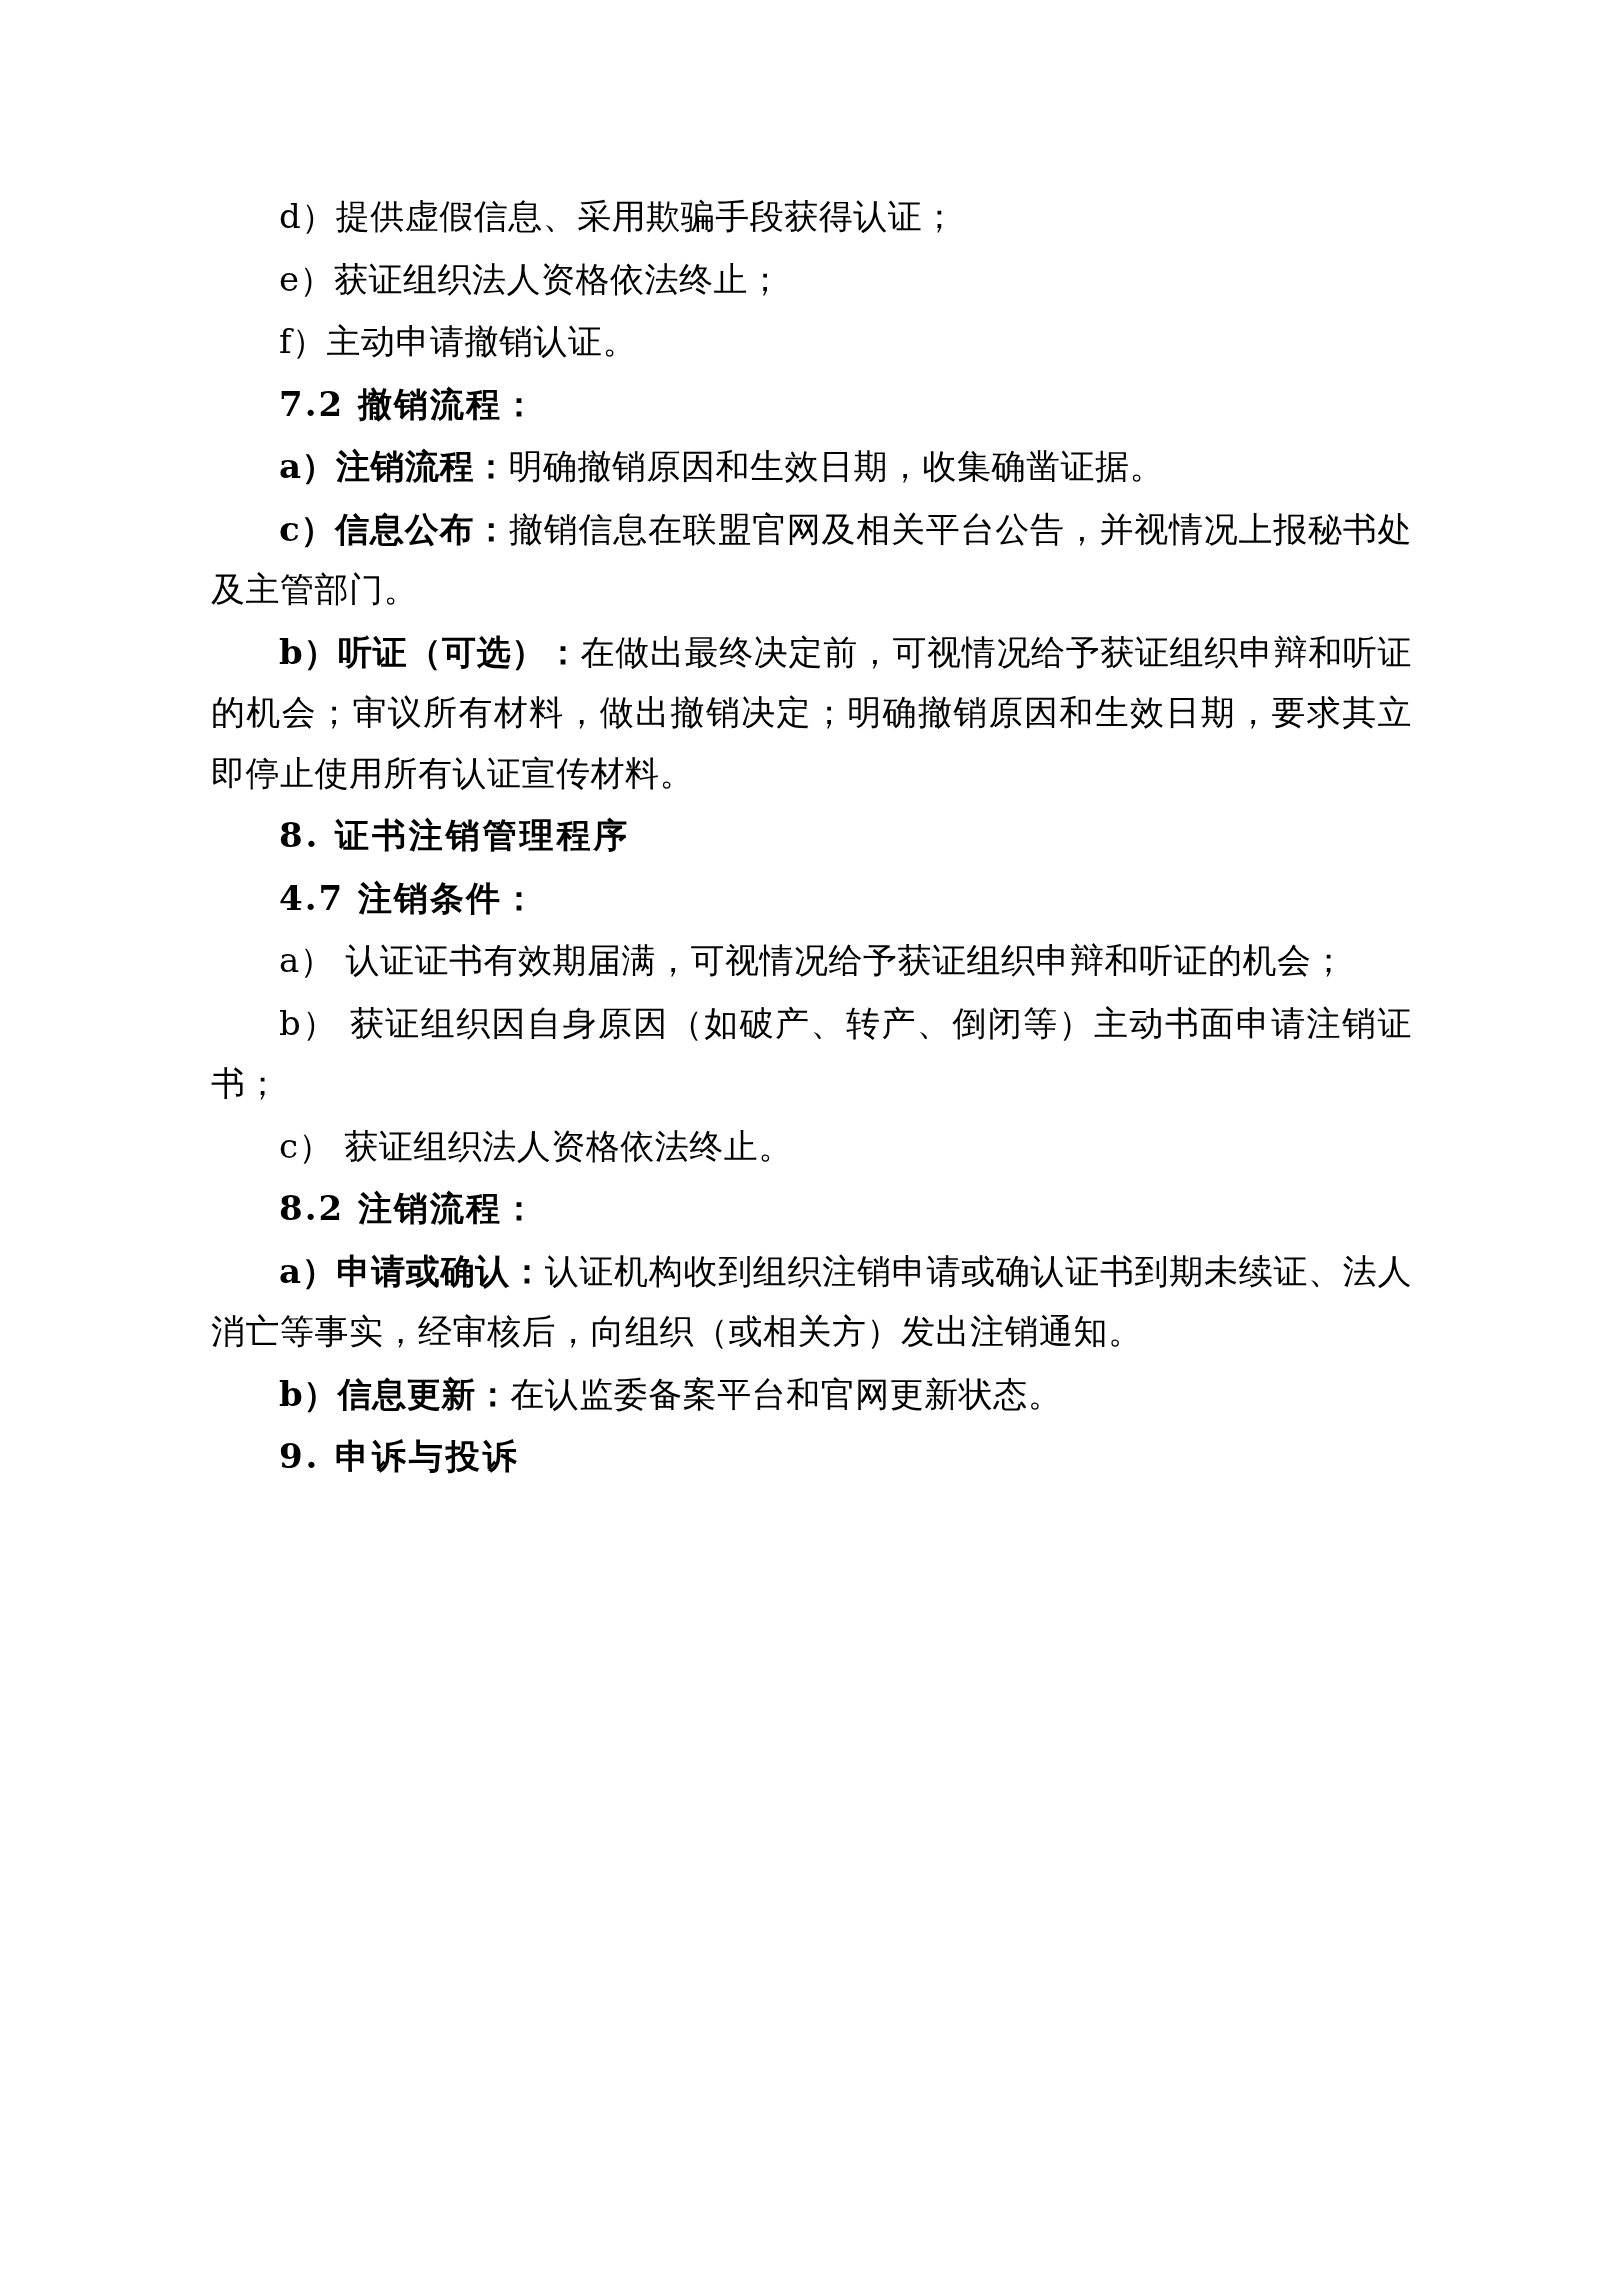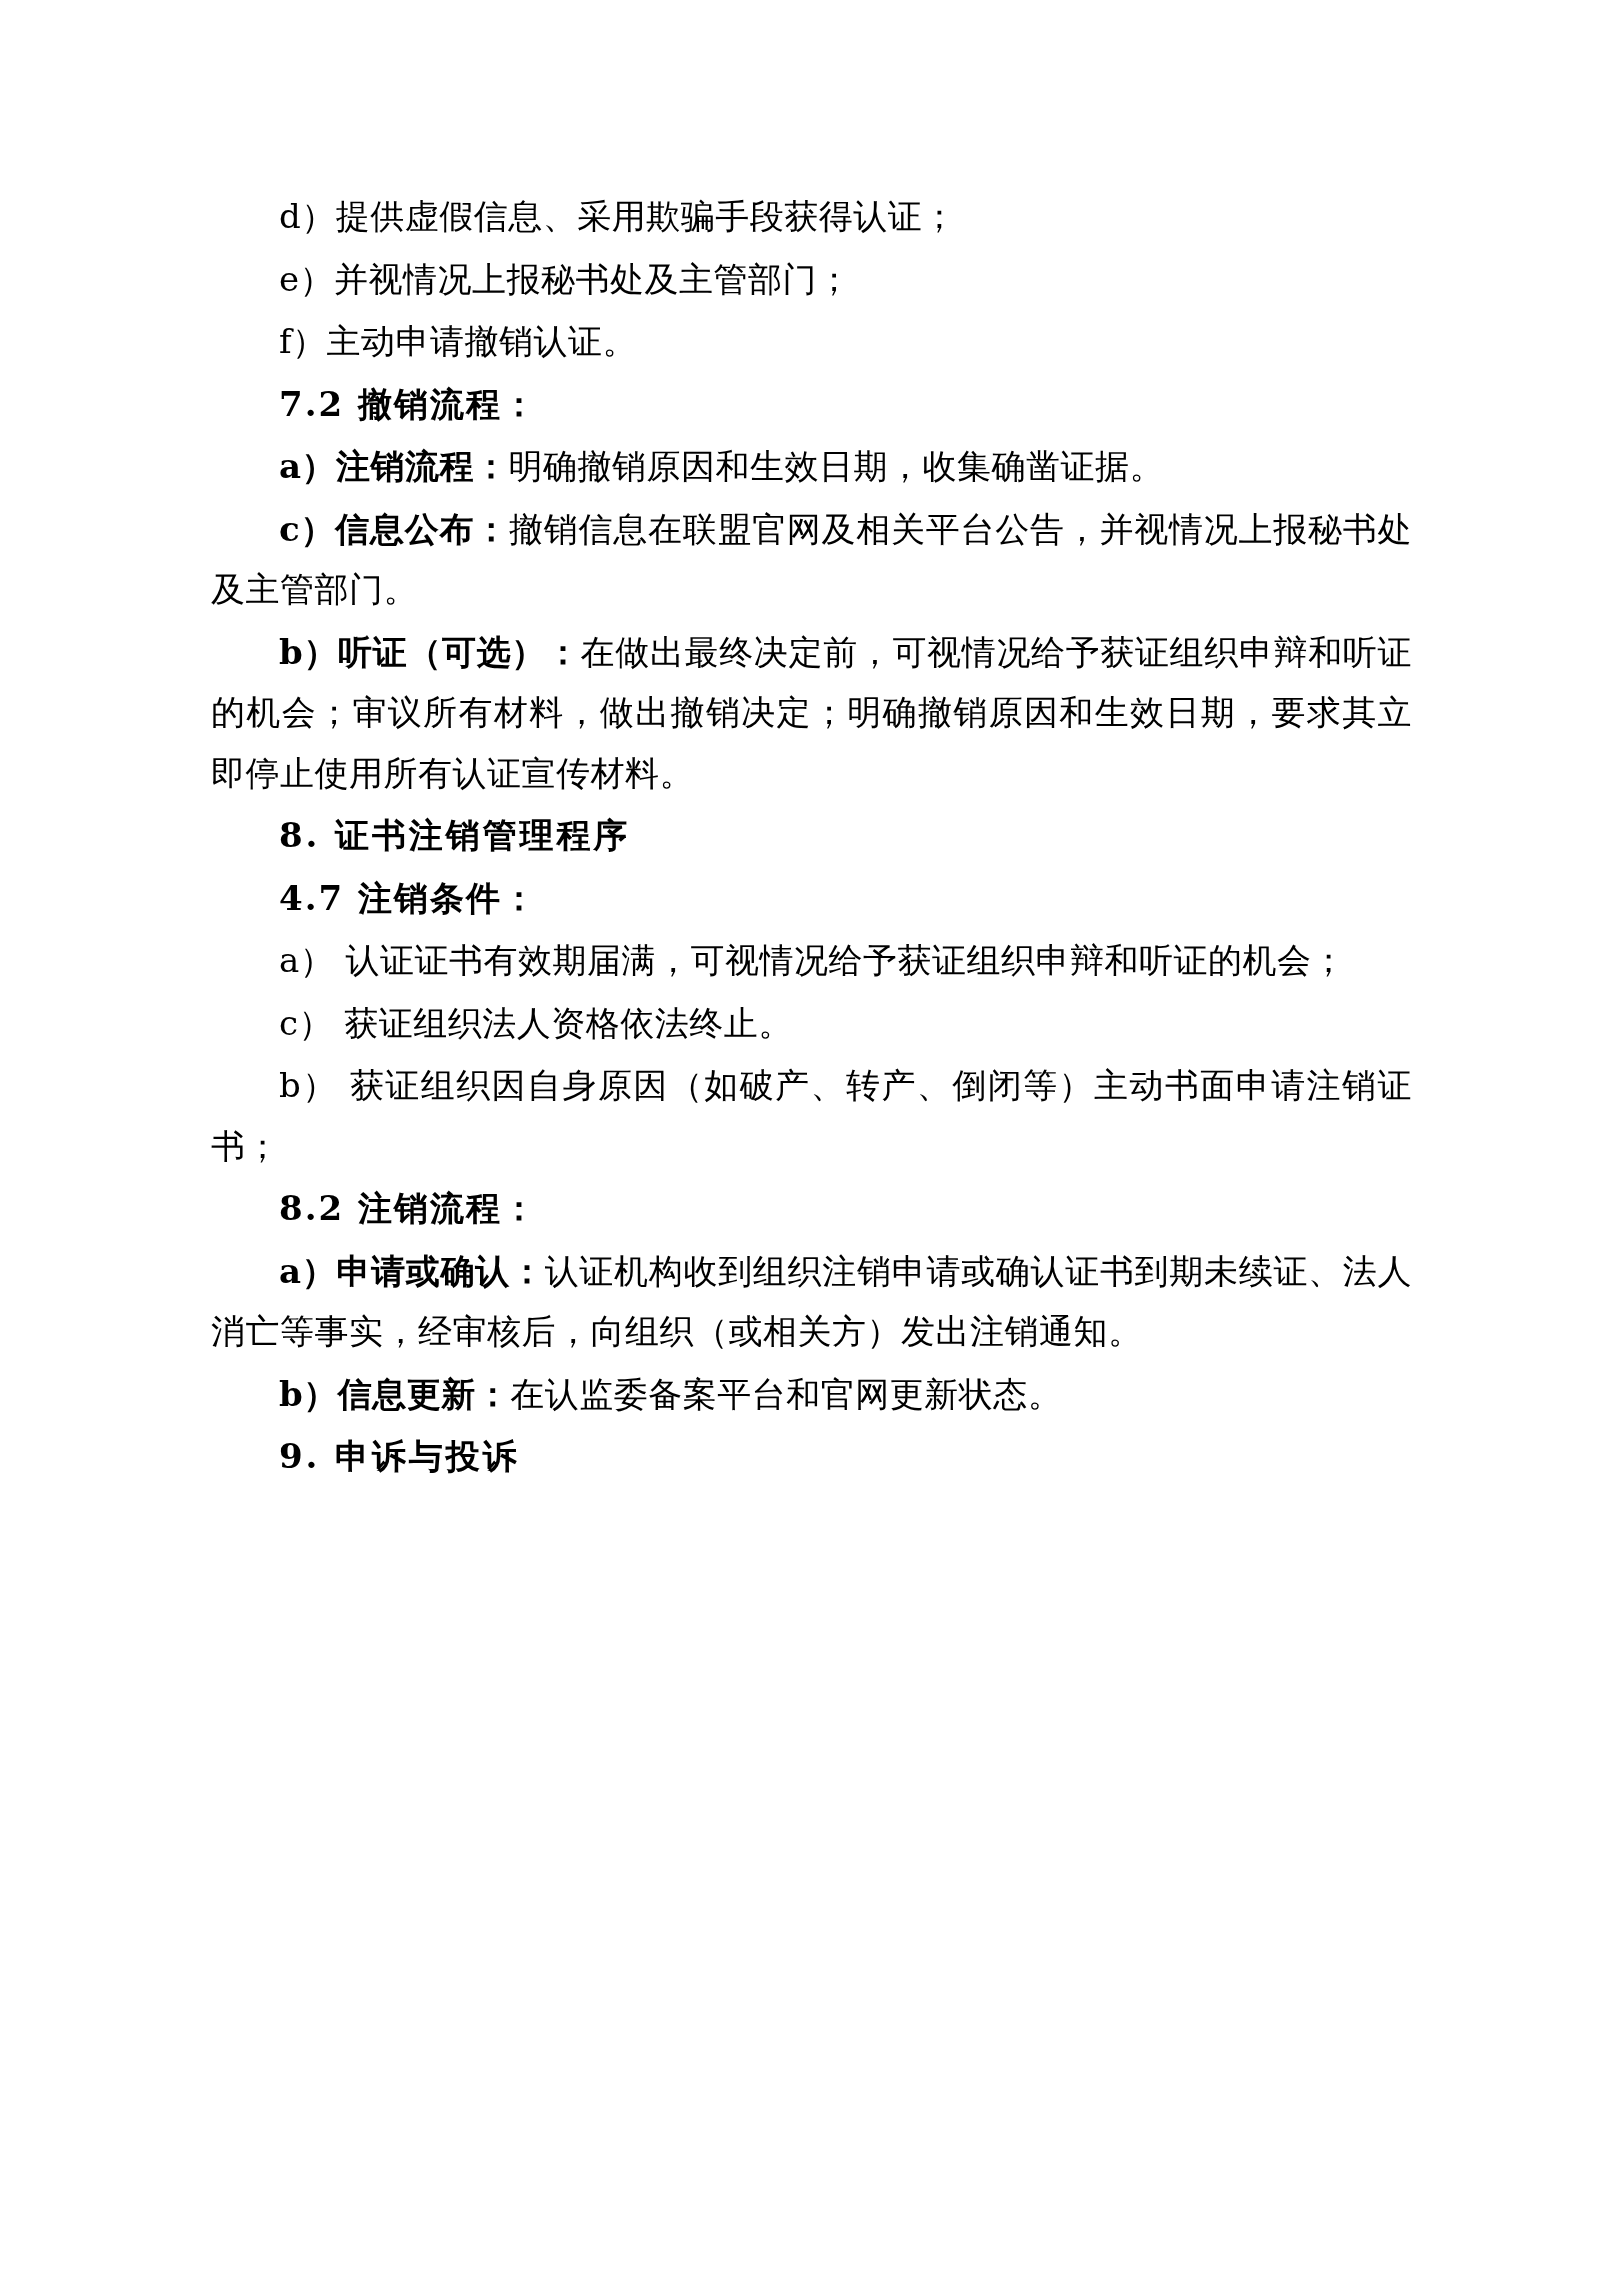--- a/index.html
+++ b/index.html
@@ -54,41 +54,41 @@
   }
 </style>
 </head>
 <body>
 
 <div class="page">
   <div class="doc-body">
 
     <p class="list-item blk">d）提供虚假信息、采用欺骗手段获得认证；</p>
 
-    <p class="list-item blk">e）并视情况上报秘书处及主管部门；</p>
+    <p class="list-item blk">e）获证组织法人资格依法终止；</p>
 
     <p class="list-item blk">f）主动申请撤销认证。</p>
 
     <p class="heading blk">7.2 撤销流程：</p>
 
     <p class="indent blk"><span class="lead">a）注销流程：</span><span>明确撤销原因和生效日期，收集确凿证据。</span></p>
 
     <p class="indent blk"><span class="lead">c）信息公布：</span><span>撤销信息在联盟官网及相关平台公告，并视情况上报秘书处及主管部门。</span></p>
 
     <p class="indent blk"><span class="lead">b）听证（可选）：</span><span>在做出最终决定前，可视情况给予获证组织申辩和听证的机会；审议所有材料，做出撤销决定；明确撤销原因和生效日期，要求其立即停止使用所有认证宣传材料。</span></p>
 
     <p class="heading sp-wide blk">8. 证书注销管理程序</p>
 
     <p class="heading blk">4.7 注销条件：</p>
 
     <p class="list-item blk">a） 认证证书有效期届满，可视情况给予获证组织申辩和听证的机会；</p>
 
+    <p class="list-item blk">b） 获证组织因自身原因（如破产、转产、倒闭等）主动书面申请注销证书；</p>
+
     <p class="list-item blk">c） 获证组织法人资格依法终止。</p>
-
-    <p class="list-item blk">b） 获证组织因自身原因（如破产、转产、倒闭等）主动书面申请注销证书；</p>
 
     <p class="heading blk">8.2 注销流程：</p>
 
     <p class="indent blk"><span class="lead">a）申请或确认：</span><span>认证机构收到组织注销申请或确认证书到期未续证、法人消亡等事实，经审核后，向组织（或相关方）发出注销通知。</span></p>
 
     <p class="indent blk"><span class="lead">b）信息更新：</span><span>在认监委备案平台和官网更新状态。</span></p>
 
     <p class="heading sp-wide blk">9. 申诉与投诉</p>
 
   </div>

